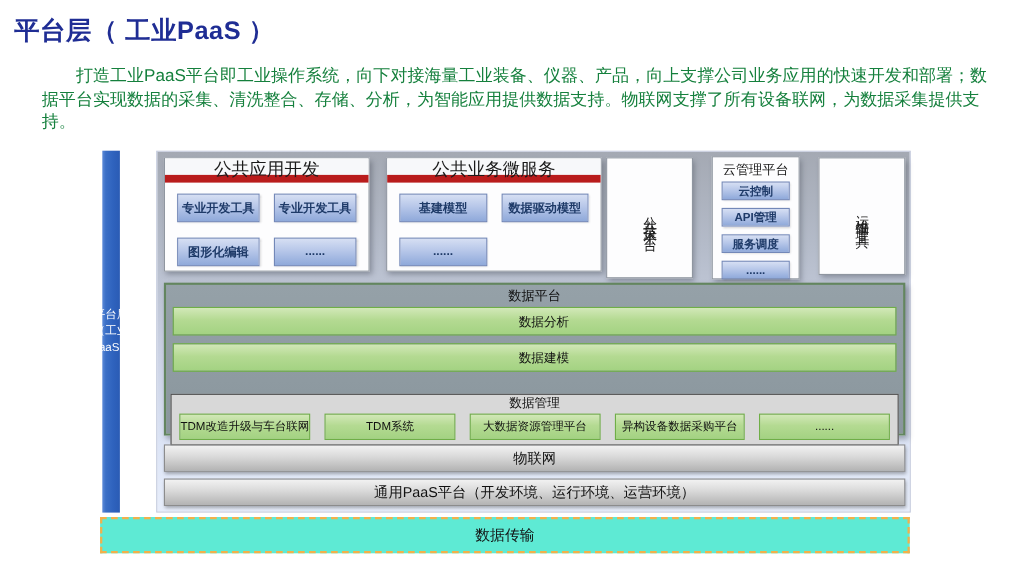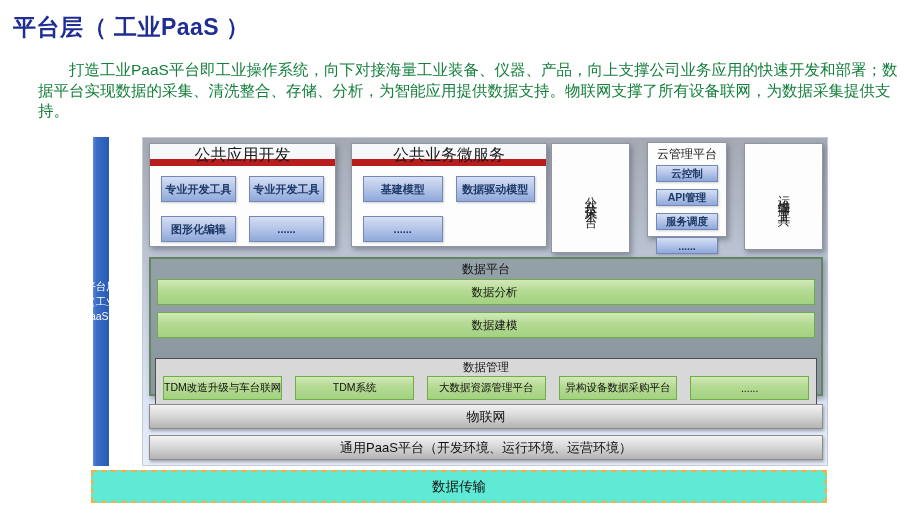--- a/index.html
+++ b/index.html
@@ -99,21 +99,21 @@
       <div class="blue-box">基建模型</div>
       <div class="blue-box">数据驱动模型</div>
       <div class="blue-box">......</div>
     </div>
   </div>
 
   <div class="group vgroup" id="g3" style="left:408px;top:5px;width:79px;height:110px;">
     <div class="vtext">公共技术平台</div>
   </div>
 
-  <div class="group" id="g4" style="left:504px;top:4px;width:80px;height:95px;">
+  <div class="group" id="g4" style="left:504px;top:4px;width:80px;height:112px;">
     <div class="g4-title">云管理平台</div>
     <div class="blue-box">云控制</div>
     <div class="blue-box">API管理</div>
     <div class="blue-box">服务调度</div>
     <div class="blue-box">......</div>
   </div>
 
   <div class="group vgroup" id="g5" style="left:601px;top:5px;width:79px;height:107px;">
     <div class="vtext">运维管理工具</div>
   </div>

